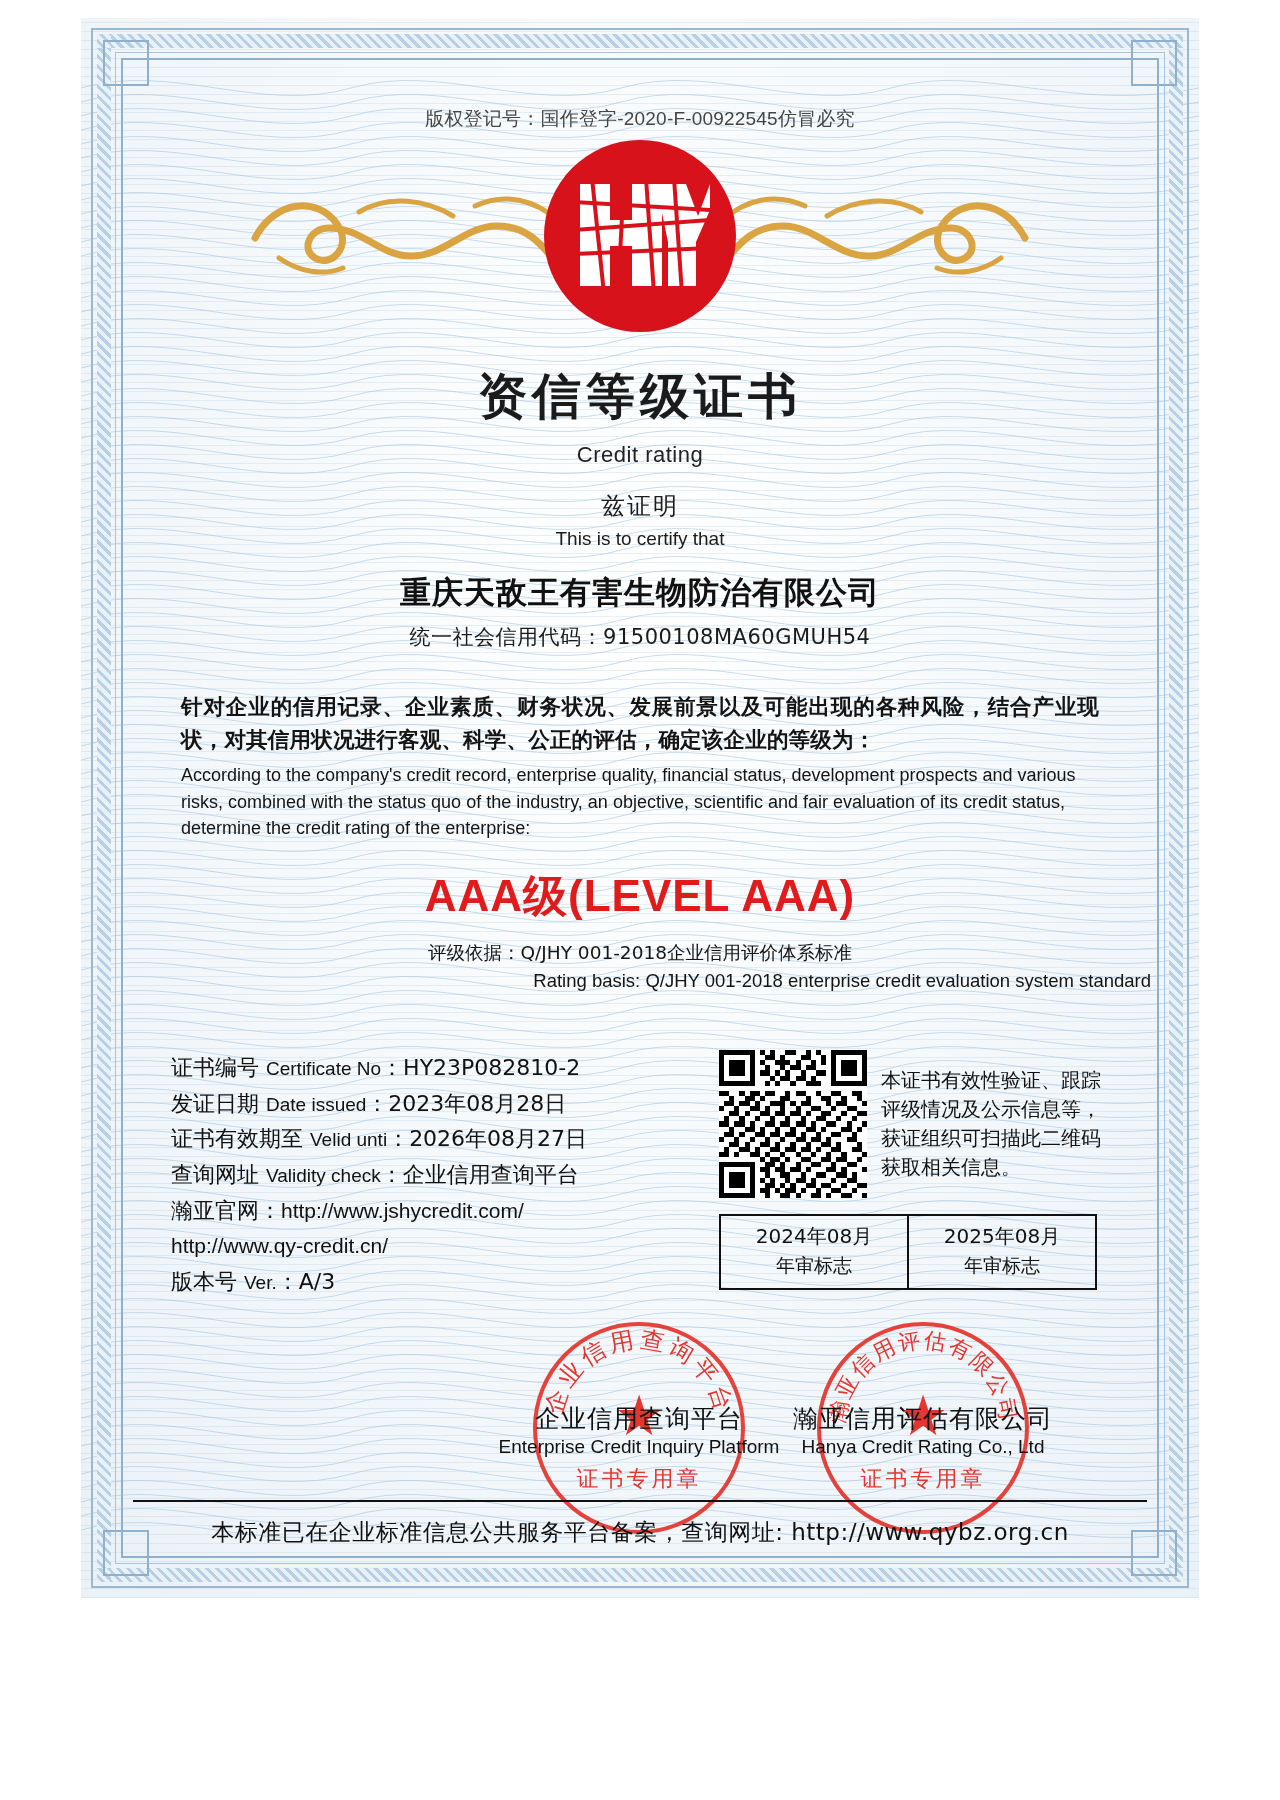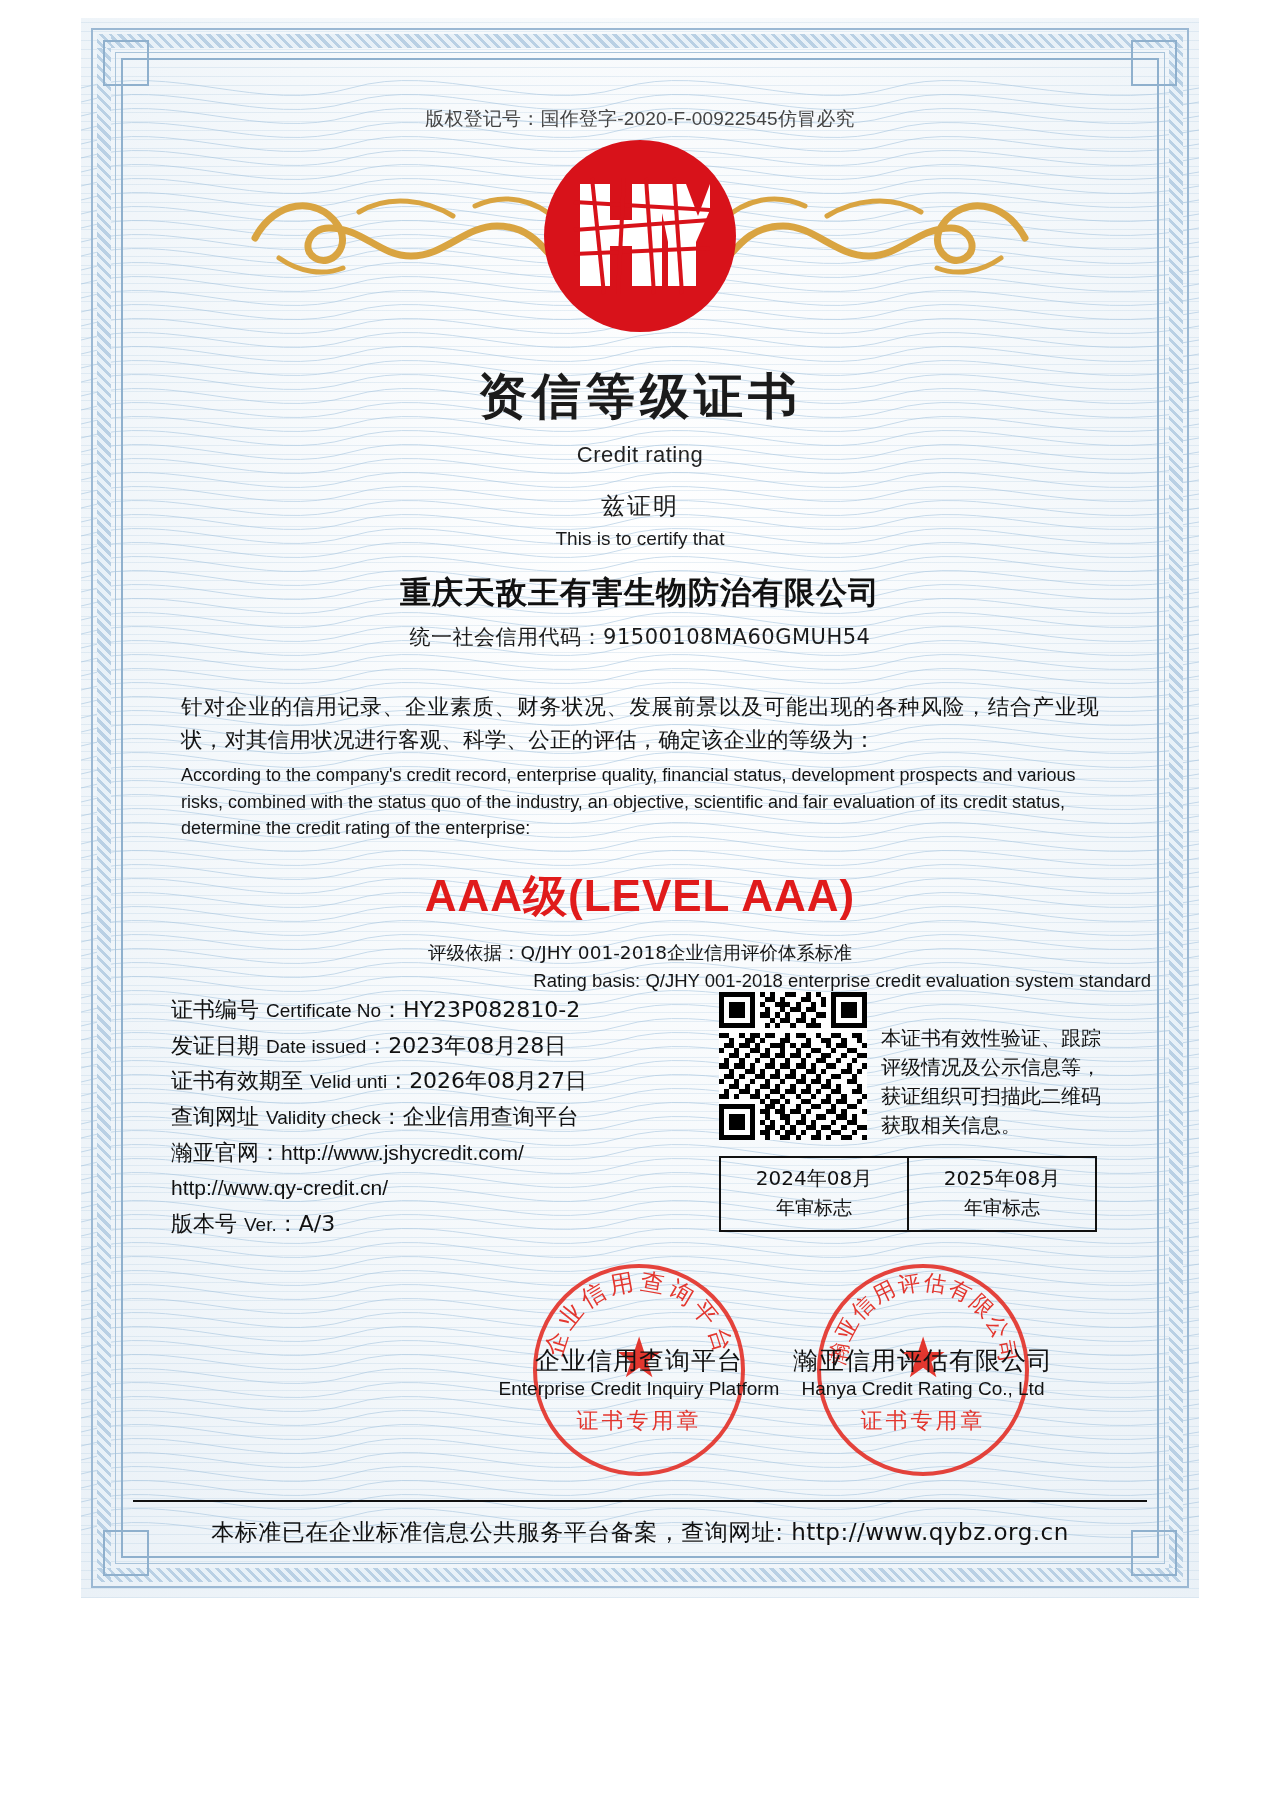--- a/index.html
+++ b/index.html
@@ -178,20 +178,21 @@
     margin: 40px 52px 0 52px;
     text-align: left;
   }
   .body-cn {
     font-family: "DejaVu Sans", sans-serif;
     font-size: 21.5px;
     line-height: 1.52;
     color: #141414;
     text-align: justify;
     letter-spacing: 0.2px;
+    font-weight: bold;
   }
   .body-en {
     font-size: 18px;
     line-height: 1.46;
     color: #141414;
     margin-top: 6px;
     text-align: left;
   }
 
   .level {
@@ -212,20 +213,21 @@
   .basis-en {
     margin-top: 5px;
     font-size: 18.5px;
     color: #141414;
     text-align: right;
   }
 
   
   .details-row {
     display: flex;
+    margin-top: 58px;
     padding: 0 38px 0 42px;
     align-items: flex-start;
   }
   .details-left {
     width: 545px;
     text-align: left;
   }
   .detail {
     font-family: "DejaVu Sans", sans-serif;
     font-size: 22px;
@@ -238,21 +240,21 @@
 
   .details-right {
     flex: 1;
     display: flex;
     flex-direction: column;
     align-items: flex-start;
     margin-left: 6px;
   }
   .qr-row {
     display: flex;
-    align-items: flex-end;
+    align-items: center;
   }
   .qr {
     width: 148px;
     height: 148px;
     flex: 0 0 auto;
     background: #fff;
   }
   .qr-note {
     font-family: "DejaVu Sans", sans-serif;
     font-size: 20px;

